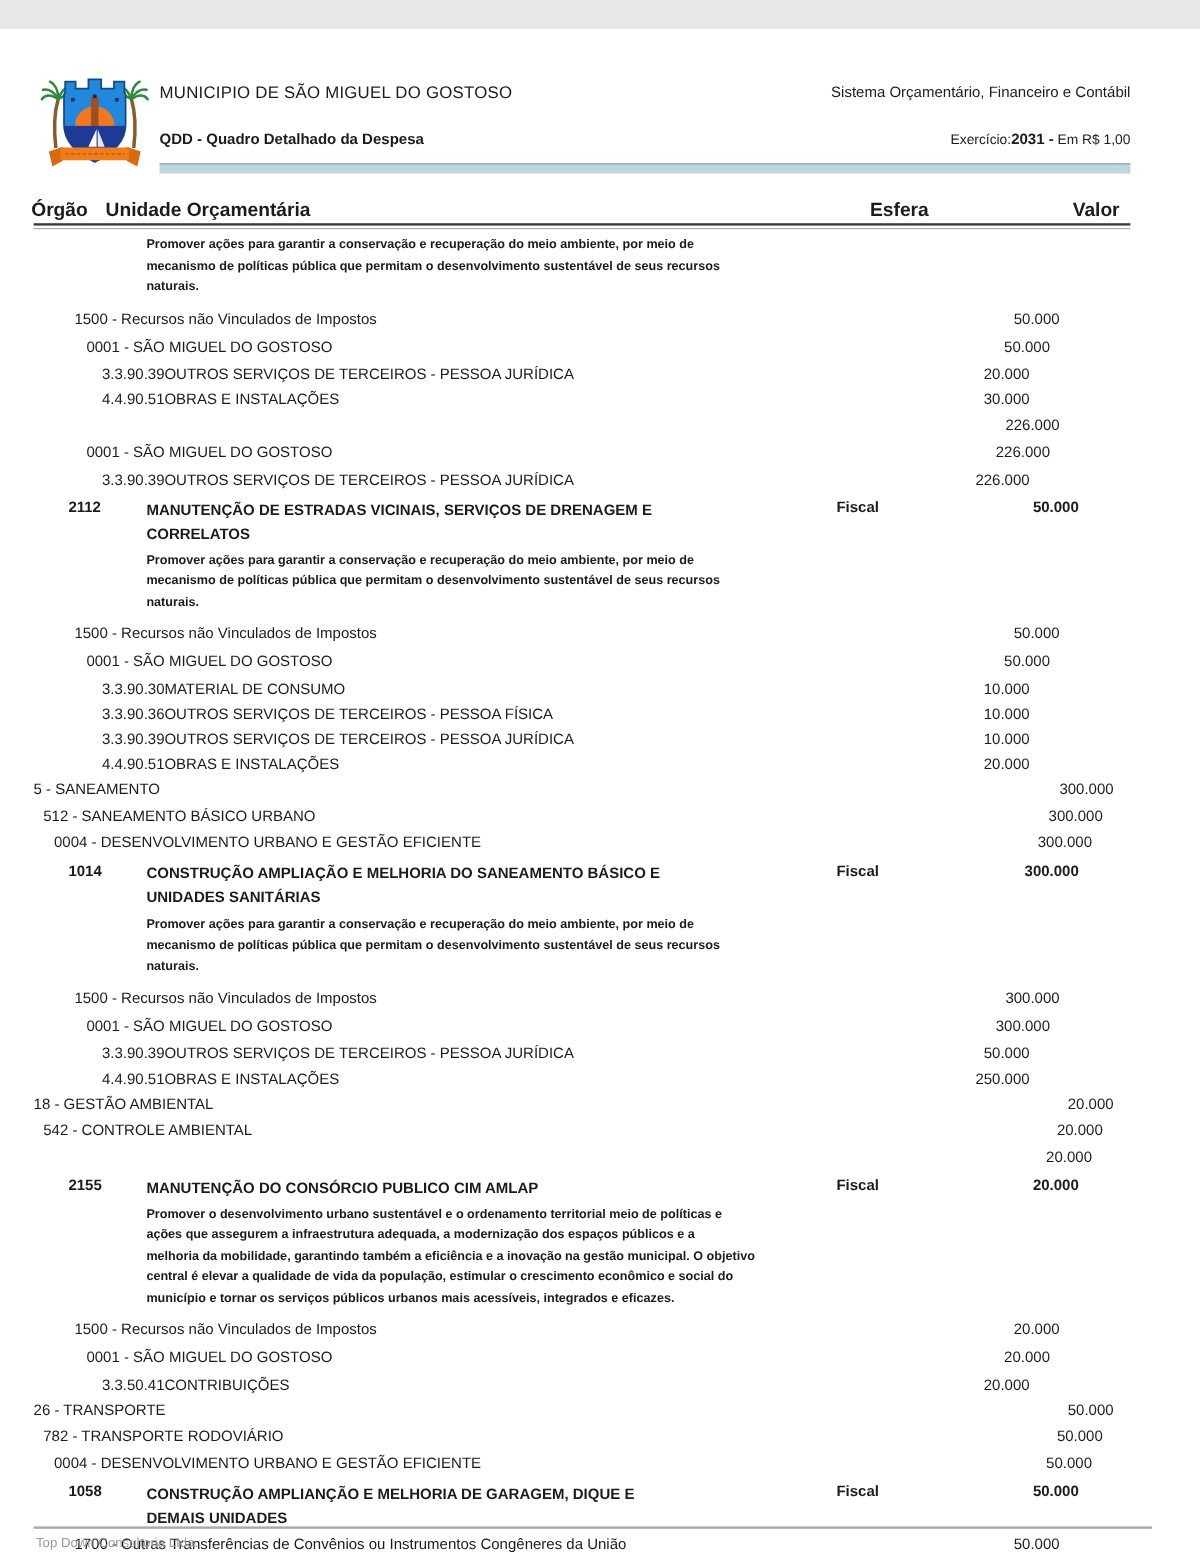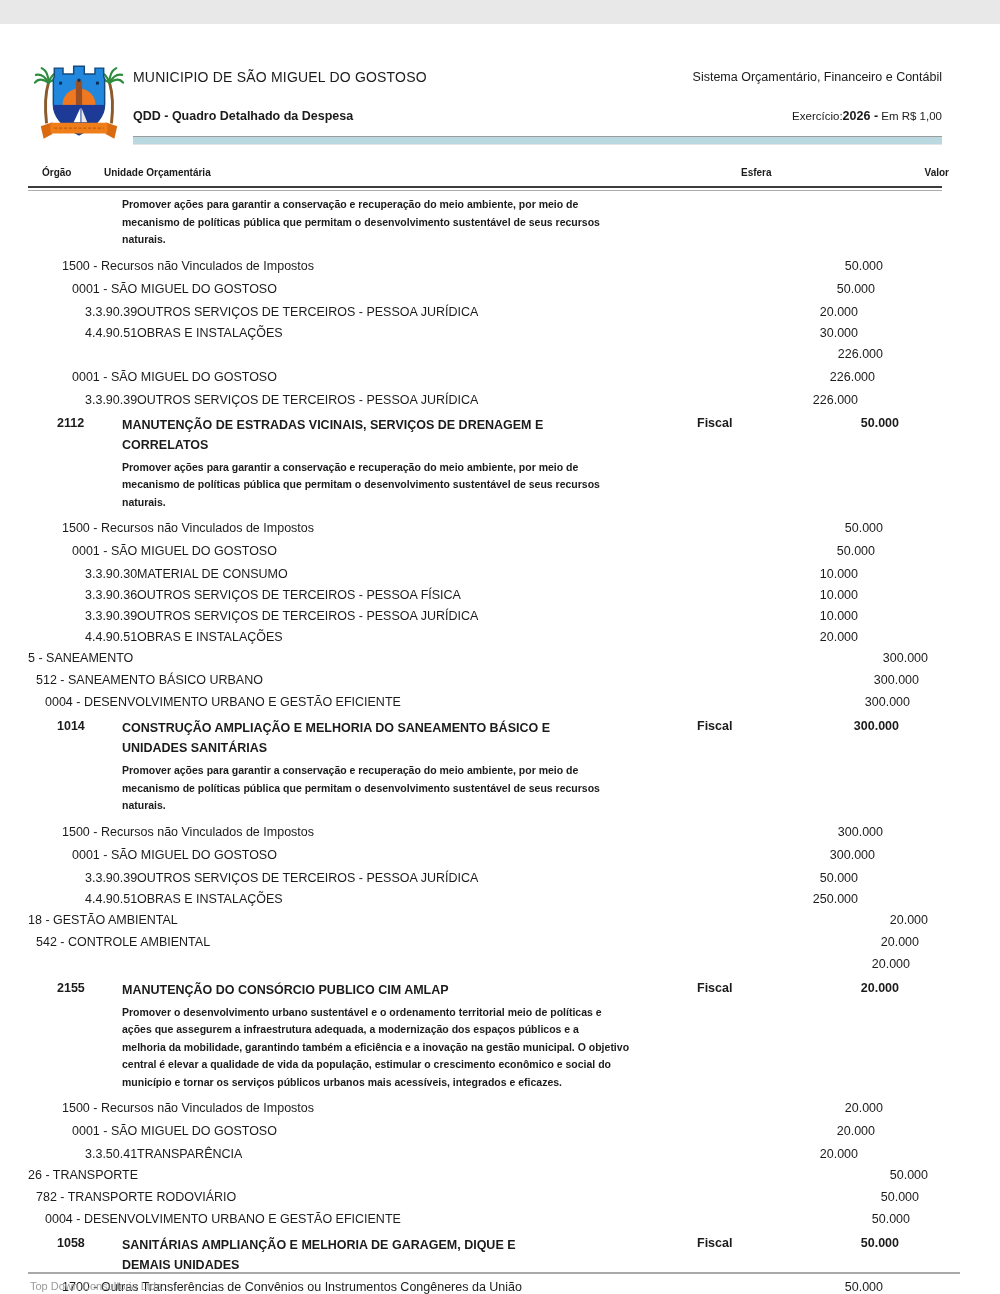--- a/index.html
+++ b/index.html
@@ -8,21 +8,21 @@
   
   .crest{position:absolute;left:33px;top:28px;width:92px;height:100px;}
   .muni{position:absolute;left:133px;top:45px;font-size:14px;letter-spacing:.2px;}
   .system{position:absolute;right:58px;top:46px;font-size:12.5px;}
   .report-title{position:absolute;left:133px;top:85px;font-size:12.5px;font-weight:bold;}
   .exercise{position:absolute;right:58px;top:85px;font-size:11.5px;}
   .exercise .b{font-weight:bold;font-size:12.5px;}
   .band{position:absolute;left:133px;top:112px;width:809px;height:7px;background:#b9d8e0;
         border-top:1px solid #9b9b9b;border-bottom:1px solid #e4e4e4;}
   
-  .col-headers{position:absolute;left:40px;top:143px;width:914px;height:18px;font-size:10px;font-weight:bold;}
+  .col-headers{position:absolute;left:24px;top:143px;width:914px;height:18px;font-size:16px;font-weight:bold;}
   .ch-orgao{position:absolute;left:2px;}
   .ch-unidade{position:absolute;left:64px;}
   .ch-esfera{position:absolute;left:669px;padding-left:32px;}
   .ch-valor{position:absolute;right:5px;}
   .rule{position:absolute;left:28px;top:162px;width:914px;height:2px;
         border-top:2px solid #3c3c3c;border-bottom:1px solid #adadad;}
   
   .tbody{position:absolute;left:28px;top:168px;width:914px;}
   .row{position:relative;min-height:22px;padding-top:4px;line-height:16px;font-size:12.5px;box-sizing:border-box;}
   .cell-value{position:absolute;top:4px;white-space:nowrap;}
@@ -99,21 +99,21 @@
       <path d="M8,75 L20,71 L20,83 L11,88 Z" fill="#d96a10"></path>
       <path d="M87,75 L75,71 L75,83 L84,88 Z" fill="#d96a10"></path>
       <rect x="18" y="71.5" width="59" height="11" rx="2" fill="#ef7d1a"></rect>
       <path d="M22,77 h51" stroke="#c05c0a" stroke-width="1.2" stroke-dasharray="3 2"></path>
     </g>
   </svg>
 
   <div class="muni">MUNICIPIO DE SÃO MIGUEL DO GOSTOSO</div>
   <div class="system">Sistema Orçamentário, Financeiro e Contábil</div>
   <div class="report-title">QDD - Quadro Detalhado da Despesa</div>
-  <div class="exercise"><span>Exercício:</span><span class="b">2026 -</span> <span>Em R$ 1,00</span></div>
+  <div class="exercise"><span>Exercício:</span><span class="b">2031 -</span> <span>Em R$ 1,00</span></div>
   <div class="band"></div>
 
   <div class="col-headers">
     <span class="ch-orgao">Órgão</span>
     <span class="ch-unidade">Unidade Orçamentária</span>
     <span class="ch-esfera">Esfera</span>
     <span class="ch-valor">Valor</span>
   </div>
   <div class="rule"></div>
 
@@ -163,25 +163,25 @@
       <div class="row r-action"><span class="cell-code">2155</span><span class="cell-label">MANUTENÇÃO DO CONSÓRCIO PUBLICO CIM AMLAP</span><span class="cell-esfera">Fiscal</span><span class="cell-value">20.000</span></div>
       <div class="row r-desc">
         <div class="cell-desc">Promover o desenvolvimento urbano sustentável e o ordenamento territorial meio de políticas e
 ações que assegurem a infraestrutura adequada, a modernização dos espaços públicos e a
 melhoria da mobilidade, garantindo também a eficiência e a inovação na gestão municipal. O objetivo
 central é elevar a qualidade de vida da população, estimular o crescimento econômico e social do
 município e tornar os serviços públicos urbanos mais acessíveis, integrados e eficazes.</div>
       </div>
       <div class="row r-source"><span class="cell-label">1500 - Recursos não Vinculados de Impostos</span><span class="cell-value">20.000</span></div>
       <div class="row r-uo"><span class="cell-label">0001 - SÃO MIGUEL DO GOSTOSO</span><span class="cell-value">20.000</span></div>
-      <div class="row r-elem"><span class="cell-code">3.3.50.41</span><span class="cell-label">TRANSPARÊNCIA</span><span class="cell-value">20.000</span></div>
+      <div class="row r-elem"><span class="cell-code">3.3.50.41</span><span class="cell-label">CONTRIBUIÇÕES</span><span class="cell-value">20.000</span></div>
       <div class="row r-func"><span class="cell-label">26 - TRANSPORTE</span><span class="cell-value">50.000</span></div>
       <div class="row r-subfunc"><span class="cell-label">782 - TRANSPORTE RODOVIÁRIO</span><span class="cell-value">50.000</span></div>
       <div class="row r-prog"><span class="cell-label">0004 - DESENVOLVIMENTO URBANO E GESTÃO EFICIENTE</span><span class="cell-value">50.000</span></div>
-      <div class="row r-action"><span class="cell-code">1058</span><span class="cell-label">SANITÁRIAS AMPLIANÇÃO E MELHORIA DE GARAGEM, DIQUE E
+      <div class="row r-action"><span class="cell-code">1058</span><span class="cell-label">CONSTRUÇÃO AMPLIANÇÃO E MELHORIA DE GARAGEM, DIQUE E
 DEMAIS UNIDADES</span><span class="cell-esfera">Fiscal</span><span class="cell-value">50.000</span></div>
       <div class="row r-source"><span class="cell-label">1700 - Outras Transferências de Convênios ou Instrumentos Congêneres da União</span><span class="cell-value">50.000</span></div>
     </div>
 
   <div class="footer-rule"></div>
   <div class="footer-text">Top Down Consultoria Ltda.</div>
 
 </div>
 
 </body></html>

